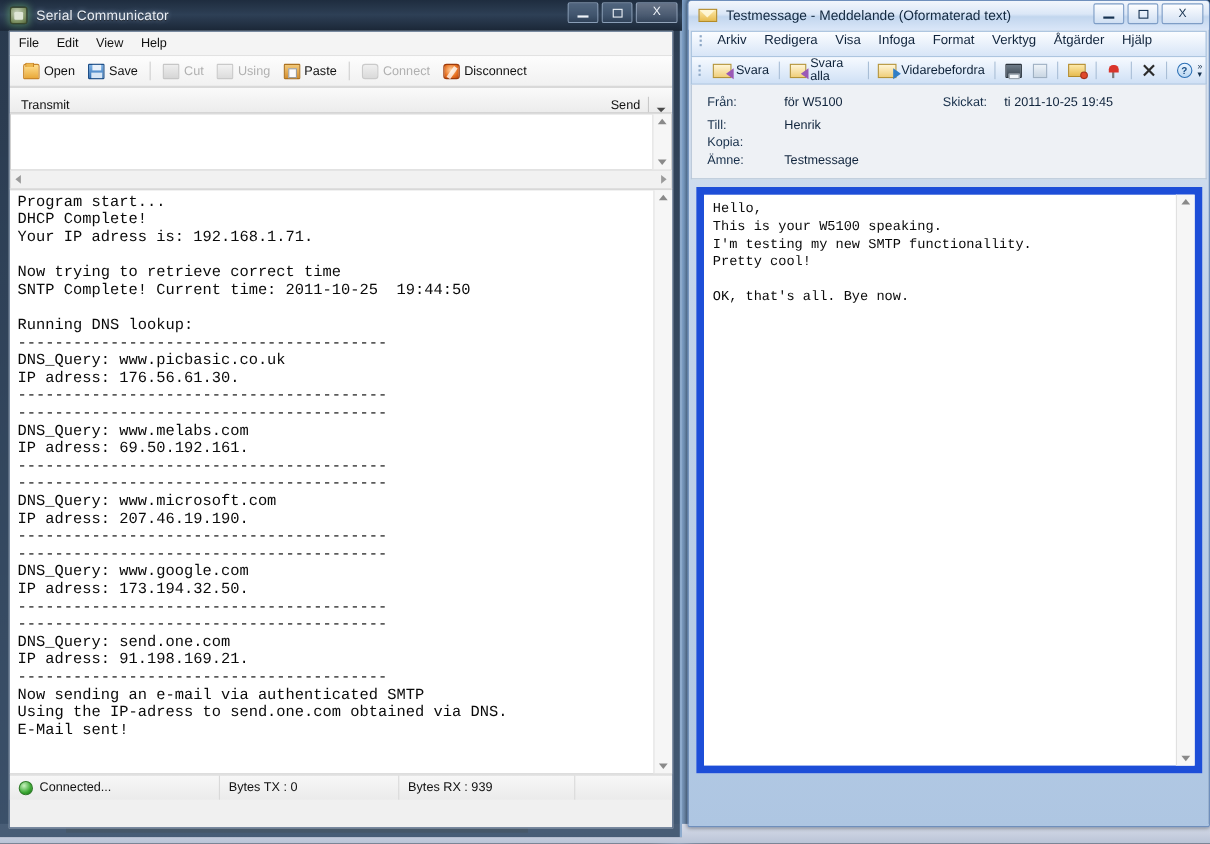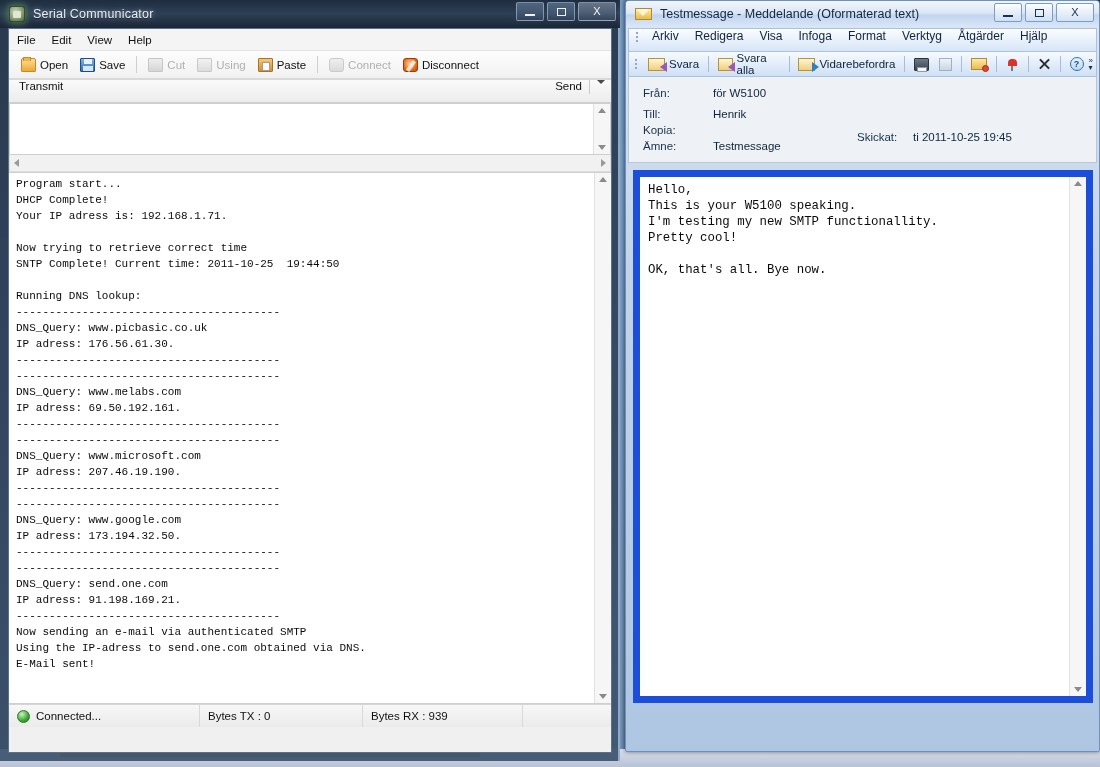--- a/index.html
+++ b/index.html
@@ -99,21 +99,21 @@
   .ic-copy{background:linear-gradient(to bottom,#f2f2f2,#dcdcdc);border:1px solid #c9c9c9;box-sizing:border-box;border-radius:1px;}
   .ic-paste{background:linear-gradient(to bottom,#f2c97a,#d58f2e);border:1px solid #ac7220;border-radius:1px;box-sizing:border-box;}
   .ic-paste:after{content:"";position:absolute;left:3px;top:3px;width:8px;height:9px;background:#fbfbfb;border:1px solid #9c9c9c;box-sizing:border-box;}
   .ic-plug{background:linear-gradient(to bottom,#efefef,#dadada);border:1px solid #cacaca;border-radius:3px;box-sizing:border-box;}
   .ic-disc{background:radial-gradient(circle at 45% 40%,#ffd3a2,#e8701f 60%,#b9430c);border:1px solid #9d3a09;border-radius:3px;box-sizing:border-box;}
   .ic-disc:after{content:"";position:absolute;left:5px;top:1px;width:4px;height:12px;background:#fff;opacity:.75;transform:rotate(35deg);}
 
   .panel-header{
     height:22px;background:linear-gradient(to bottom,#fafafa,#ececec);
     border-top:1px solid #d9d9d9;border-bottom:1px solid #cfcfcf;
-    display:flex;align-items:flex-start;padding:0 6px 0 10px;
+    display:flex;align-items:flex-end;padding:0 6px 0 10px;
   }
   .panel-header .ph-label{font-size:11.5px;color:#111;flex:1;}
   .panel-header .ph-send{font-size:11.5px;color:#111;padding-right:7px;}
   .ph-div{width:1px;height:14px;background:#c9c9c9;margin-right:7px;}
   .caret{width:0;height:0;border-left:4px solid transparent;border-right:4px solid transparent;border-top:4px solid #4a4a4a;}
 
   .txtbox{
     background:#ffffff;border:1px solid #cfcfcf;box-sizing:border-box;
     position:relative;
   }
@@ -131,21 +131,21 @@
     box-sizing:border-box;display:flex;align-items:center;justify-content:space-between;
     padding:0 4px;
   }
   .hscroll .arrow{width:0;height:0;border-top:4px solid transparent;border-bottom:4px solid transparent;}
   .hscroll .lf{border-right:5px solid #9a9a9a;}
   .hscroll .rt{border-left:5px solid #9a9a9a;}
 
   #receive-text{
     position:absolute;left:7px;top:3px;right:20px;bottom:2px;
     font-family:"Liberation Mono","DejaVu Sans Mono",monospace;
-    font-size:11px;line-height:16px;color:#0a0a0a;white-space:pre;
+    font-size:14px;line-height:16px;color:#0a0a0a;white-space:pre;
     overflow:hidden;
   }
   .statusbar{
     height:22px;background:linear-gradient(to bottom,#f7f7f7,#ebebeb);
     border-top:1px solid #d5d5d5;display:flex;align-items:center;font-size:11.5px;color:#111;
   }
   .statusbar .cell{height:100%;display:flex;align-items:center;padding-left:8px;box-sizing:border-box;border-right:1px solid #d9d9d9;}
   .led{
     width:13px;height:13px;border-radius:50%;margin-right:6px;
     background:radial-gradient(circle at 35% 30%,#c9f3c0,#3aa832 60%,#1d6b18);
@@ -460,21 +460,21 @@
         <span class="ic-help">?</span>
       </span>
     <span class="overflow">»<br>▾</span>
   </div>
 
   <div class="headerpane">
     <span class="hdr-row" style="left:14px;top:10px;">
       <span class="hdr-lbl">Från:</span>
       <span class="hdr-val">för W5100</span>
     </span>
-    <span class="hdr-row" style="left:228px;top:10px;margin-top:44px;">
+    <span class="hdr-row" style="left:228px;top:10px;">
       <span class="hdr-lbl" style="width:56px;">Skickat:</span>
       <span class="hdr-val">ti 2011-10-25 19:45</span>
     </span>
     <span class="hdr-row" style="left:14px;top:31px;">
       <span class="hdr-lbl">Till:</span>
       <span class="hdr-val">Henrik</span>
     </span>
     <span class="hdr-row" style="left:14px;top:47px;">
       <span class="hdr-lbl">Kopia:</span>
       <span class="hdr-val"></span>

